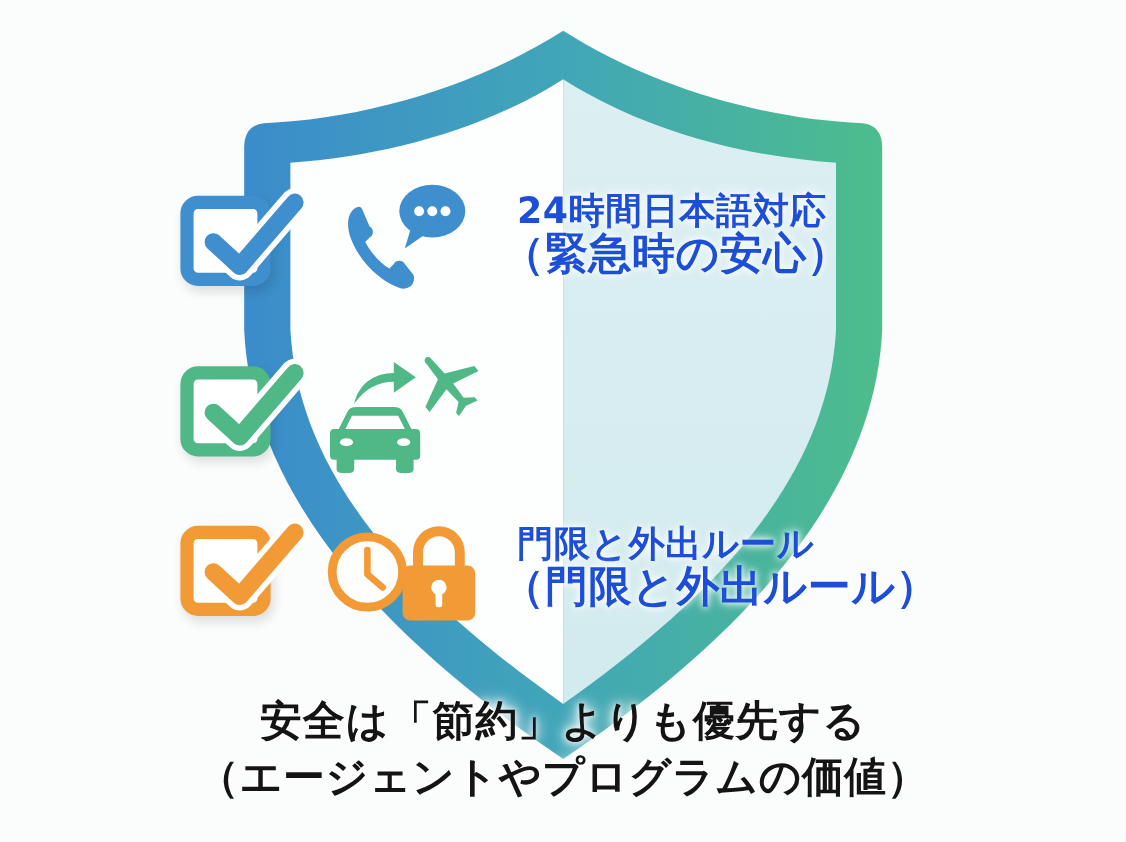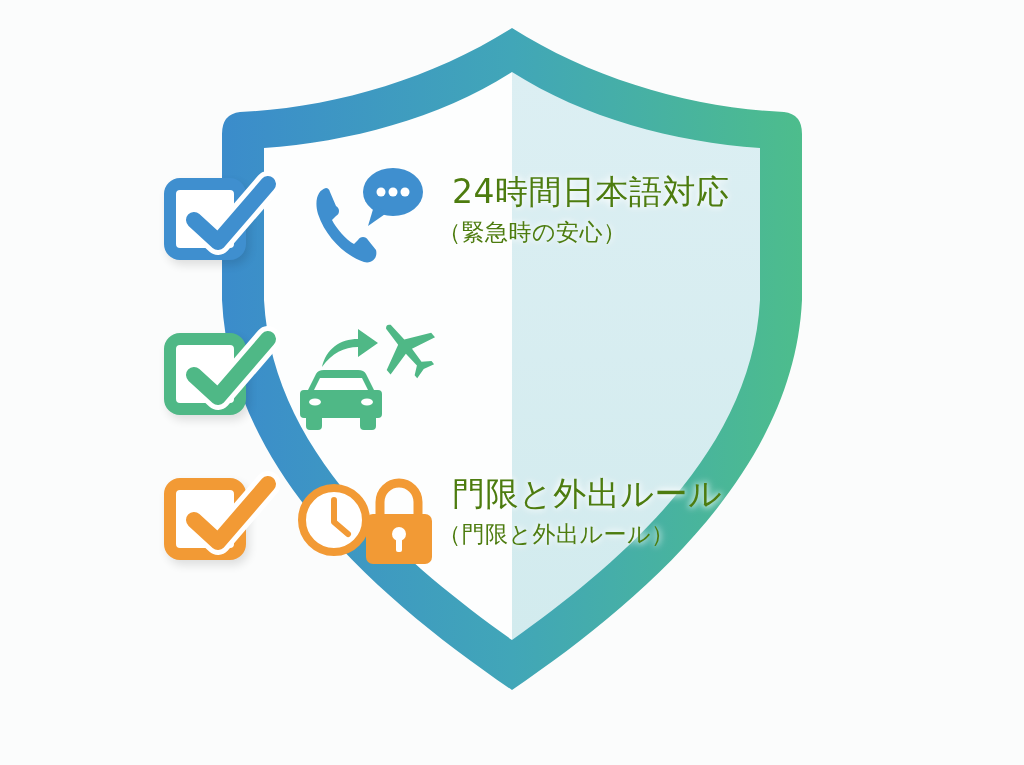--- a/index.html
+++ b/index.html
@@ -15,27 +15,27 @@
   .item { position: absolute; left: 0; width: 1024px; }
   .check-box {
     position: absolute; width: 82px; height: 82px;
     border-radius: 16px; box-sizing: border-box; border-width: 12px; border-style: solid;
     background: #ffffff;
     box-shadow: 3px 5px 10px rgba(0,0,0,0.12);
   }
   .check-mark { position: absolute; }
   .feature-icon { position: absolute; }
   .feature-text {
-    position: absolute; left: 452px;
-    color: #4d7c0f; font-weight: normal;
+    position: absolute; left: 470px;
+    color: #1d4ed8; font-weight: bold;
     text-shadow: 0 0 6px #ffffff, 0 0 10px #ffffff;
     white-space: nowrap;
   }
   .feature-title { font-size: 33px; line-height: 40px; letter-spacing: 0.5px; }
-  .feature-sub { font-size: 23px; line-height: 40px; letter-spacing: 0.5px; }
+  .feature-sub { font-size: 39px; line-height: 40px; letter-spacing: 0.5px; }
 
   .footer {
     position: absolute; left: 0; top: 630px; width: 1024px; text-align: center;
     color: #141414; font-weight: bold;
     text-shadow: 0 0 6px #ffffff, 0 0 12px #ffffff, 0 0 16px #ffffff;
   }
   .footer-line1 { font-size: 38px; line-height: 50px; letter-spacing: 1px; }
   .footer-line2 { font-size: 38px; line-height: 52px; letter-spacing: 0.5px; }
 </style>
 </head>
@@ -138,14 +138,18 @@
       <rect x="4" y="36" width="66" height="50" rx="7" fill="#f29a35"></rect>
       <circle cx="37" cy="56" r="7" fill="#ffffff"></circle>
       <rect x="34" y="58" width="6" height="16" rx="2" fill="#ffffff"></rect>
     </svg>
     <div class="feature-text" style="top:474px;">
       <div class="feature-title">門限と外出ルール</div>
       <div class="feature-sub" style="margin-left:-14px;">（門限と外出ルール）</div>
     </div>
   </div>
 
+  <div class="footer">
+    <div class="footer-line1">安全は「節約」よりも優先する</div>
+    <div class="footer-line2">（エージェントやプログラムの価値）</div>
+  </div>
 
 </div>
 
 </body></html>

